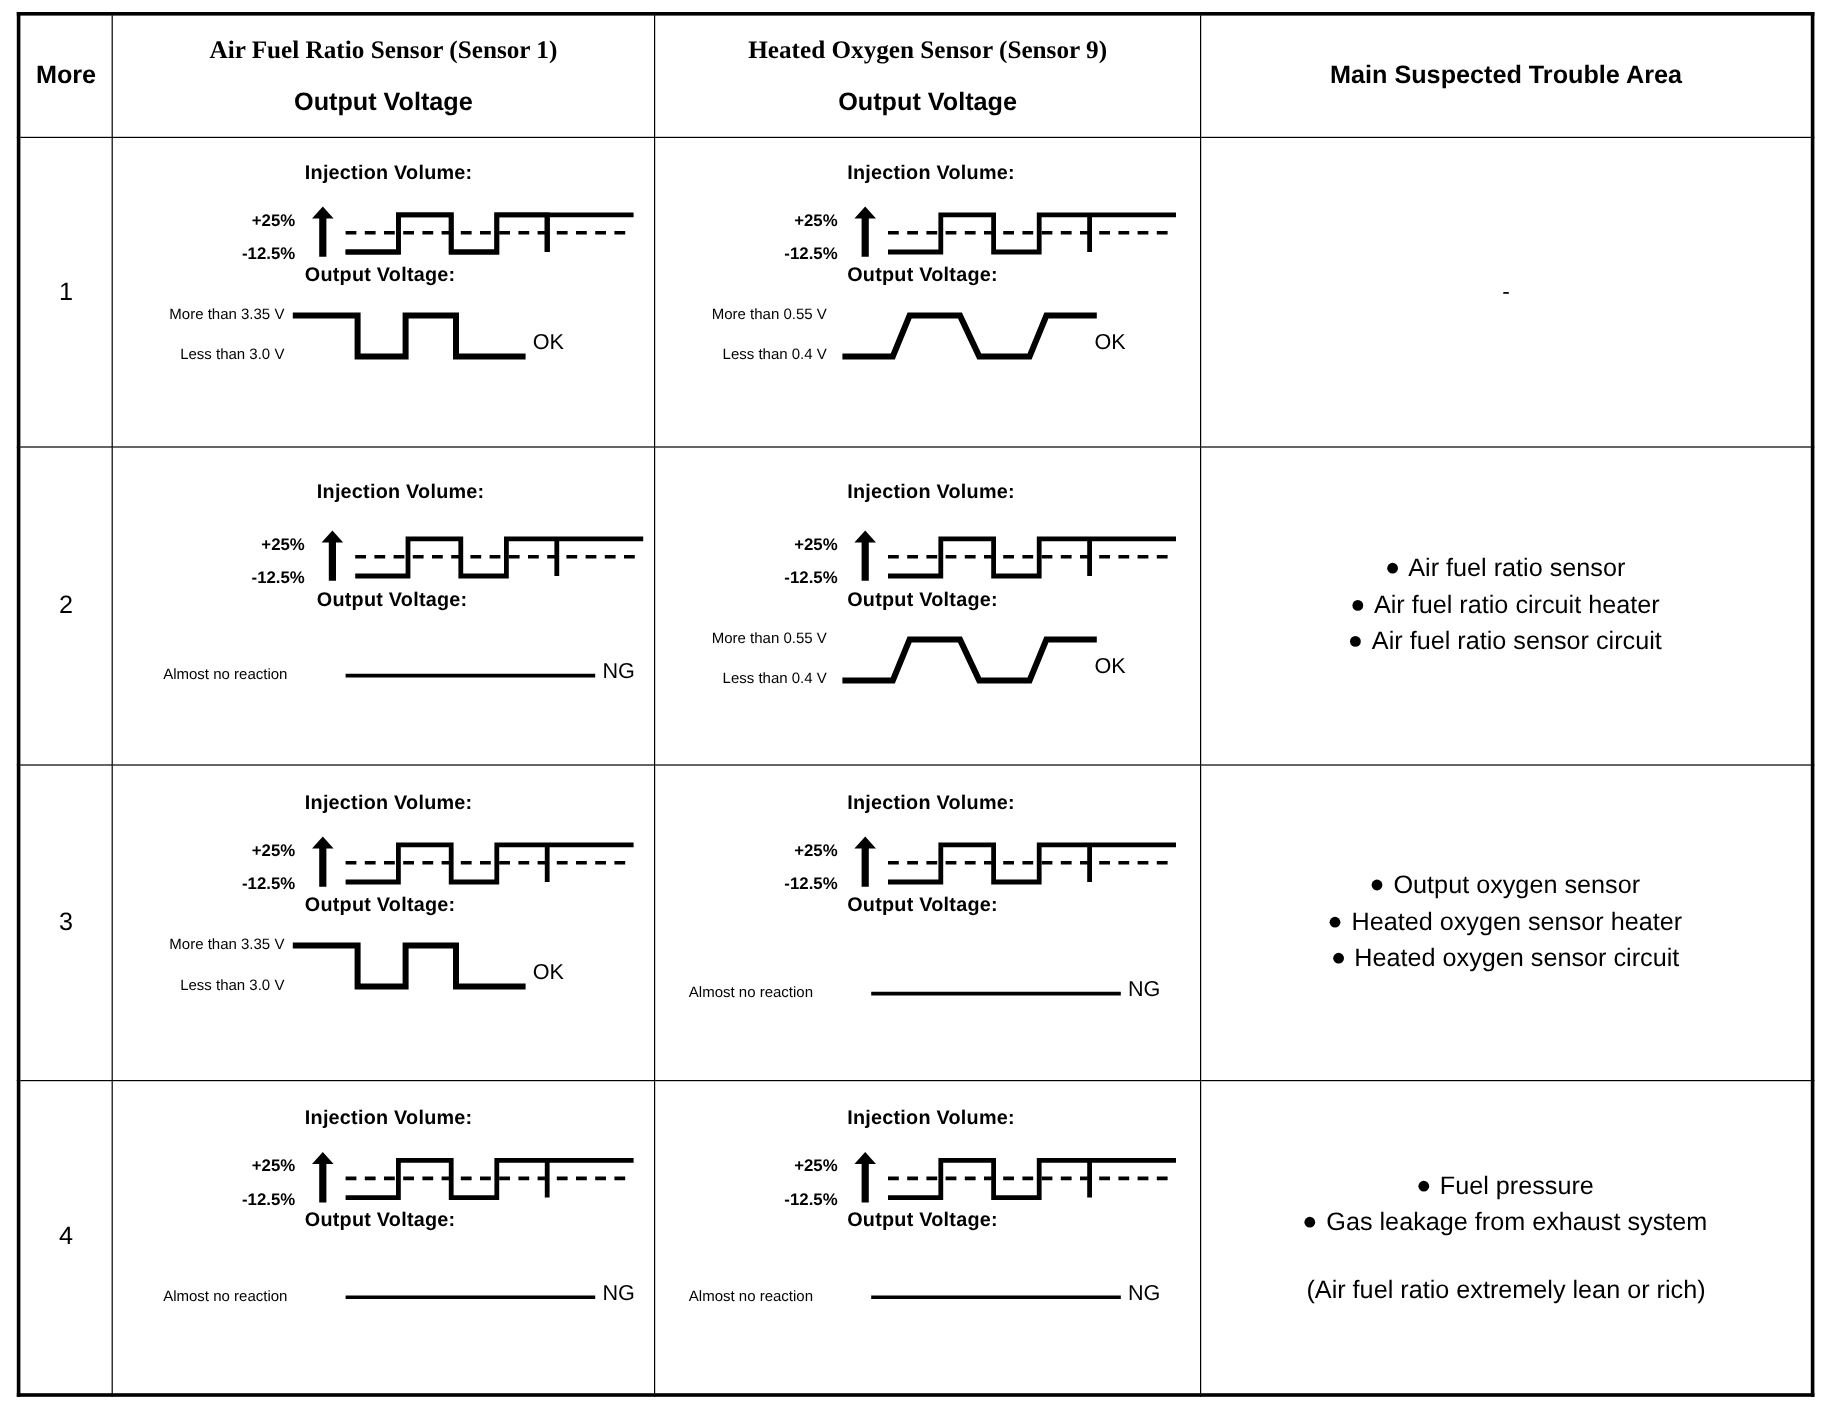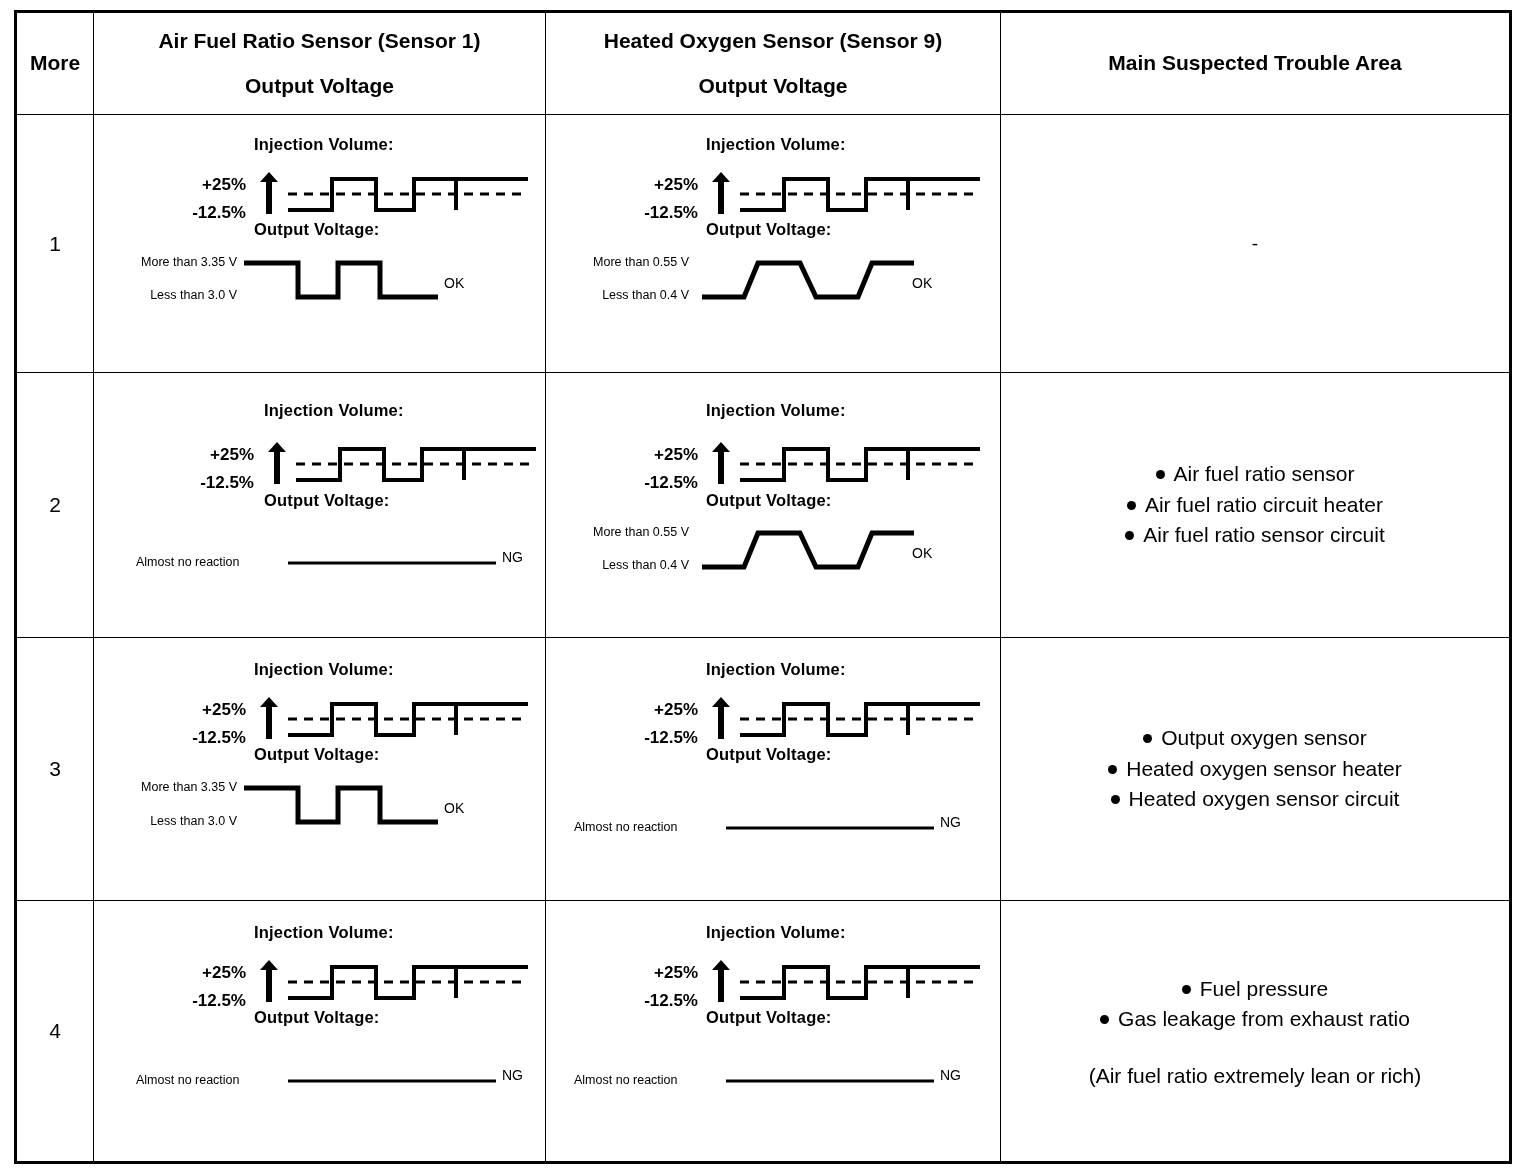--- a/index.html
+++ b/index.html
@@ -53,21 +53,21 @@
   thead th {
     border-bottom: 3px solid #000000;
     font-size: 21px;
     font-weight: bold;
     text-align: center;
     line-height: 1.05;
     height: 101px;
   }
   thead th.case-head { font-size: 21px; }
   .hdr-two-line { display: block; }
-  .hdr-l1 { display: block; margin-bottom: 23px; }
+  .hdr-l1 { display: block; margin-bottom: 23px; font-family: Liberation Serif, serif; }
   .hdr-l2 { display: block; }
 
   
   tbody td {
     border-top: 2px solid #000000;
     border-bottom: 2px solid #000000;
     border-left: 2px solid #000000;
     border-right: 2px solid #000000;
   }
   tbody td.case-cell {
@@ -96,21 +96,21 @@
 
   .lbl-inj, .lbl-out {
     position: absolute;
     font-size: 16.5px;
     font-weight: bold;
     letter-spacing: 0.2px;
     white-space: nowrap;
   }
   .inj-pct {
     position: absolute;
-    font-size: 17px;
+    font-size: 14px;
     font-weight: bold;
     white-space: nowrap;
     text-align: right;
     width: 62px;
   }
 
   .wave-svg { position: absolute; }
 
   .vlabel {
     position: absolute;
@@ -119,21 +119,21 @@
     text-align: right;
     width: 135px;
   }
   .vlabel-left {
     position: absolute;
     font-size: 12.5px;
     white-space: nowrap;
   }
   .verdict {
     position: absolute;
-    font-size: 14px;
+    font-size: 18px;
     font-weight: normal;
     white-space: nowrap;
   }
 
   
   .area-wrap {
     width: 100%;
     height: 100%;
     display: flex;
     flex-direction: column;
@@ -429,21 +429,21 @@
           </div>
         </td>
 
         <td>
           <div class="area-wrap">
             <ul class="area-list">
               <li class="area-item">
                 <span class="bullet"></span><span>Fuel pressure</span>
               </li>
               <li class="area-item">
-                <span class="bullet"></span><span>Gas leakage from exhaust ratio</span>
+                <span class="bullet"></span><span>Gas leakage from exhaust system</span>
               </li>
             </ul>
             <div class="area-note">(Air fuel ratio extremely lean or rich)</div>
           </div>
         </td>
       </tr>
 
     </tbody>
   </table>
 </div>

